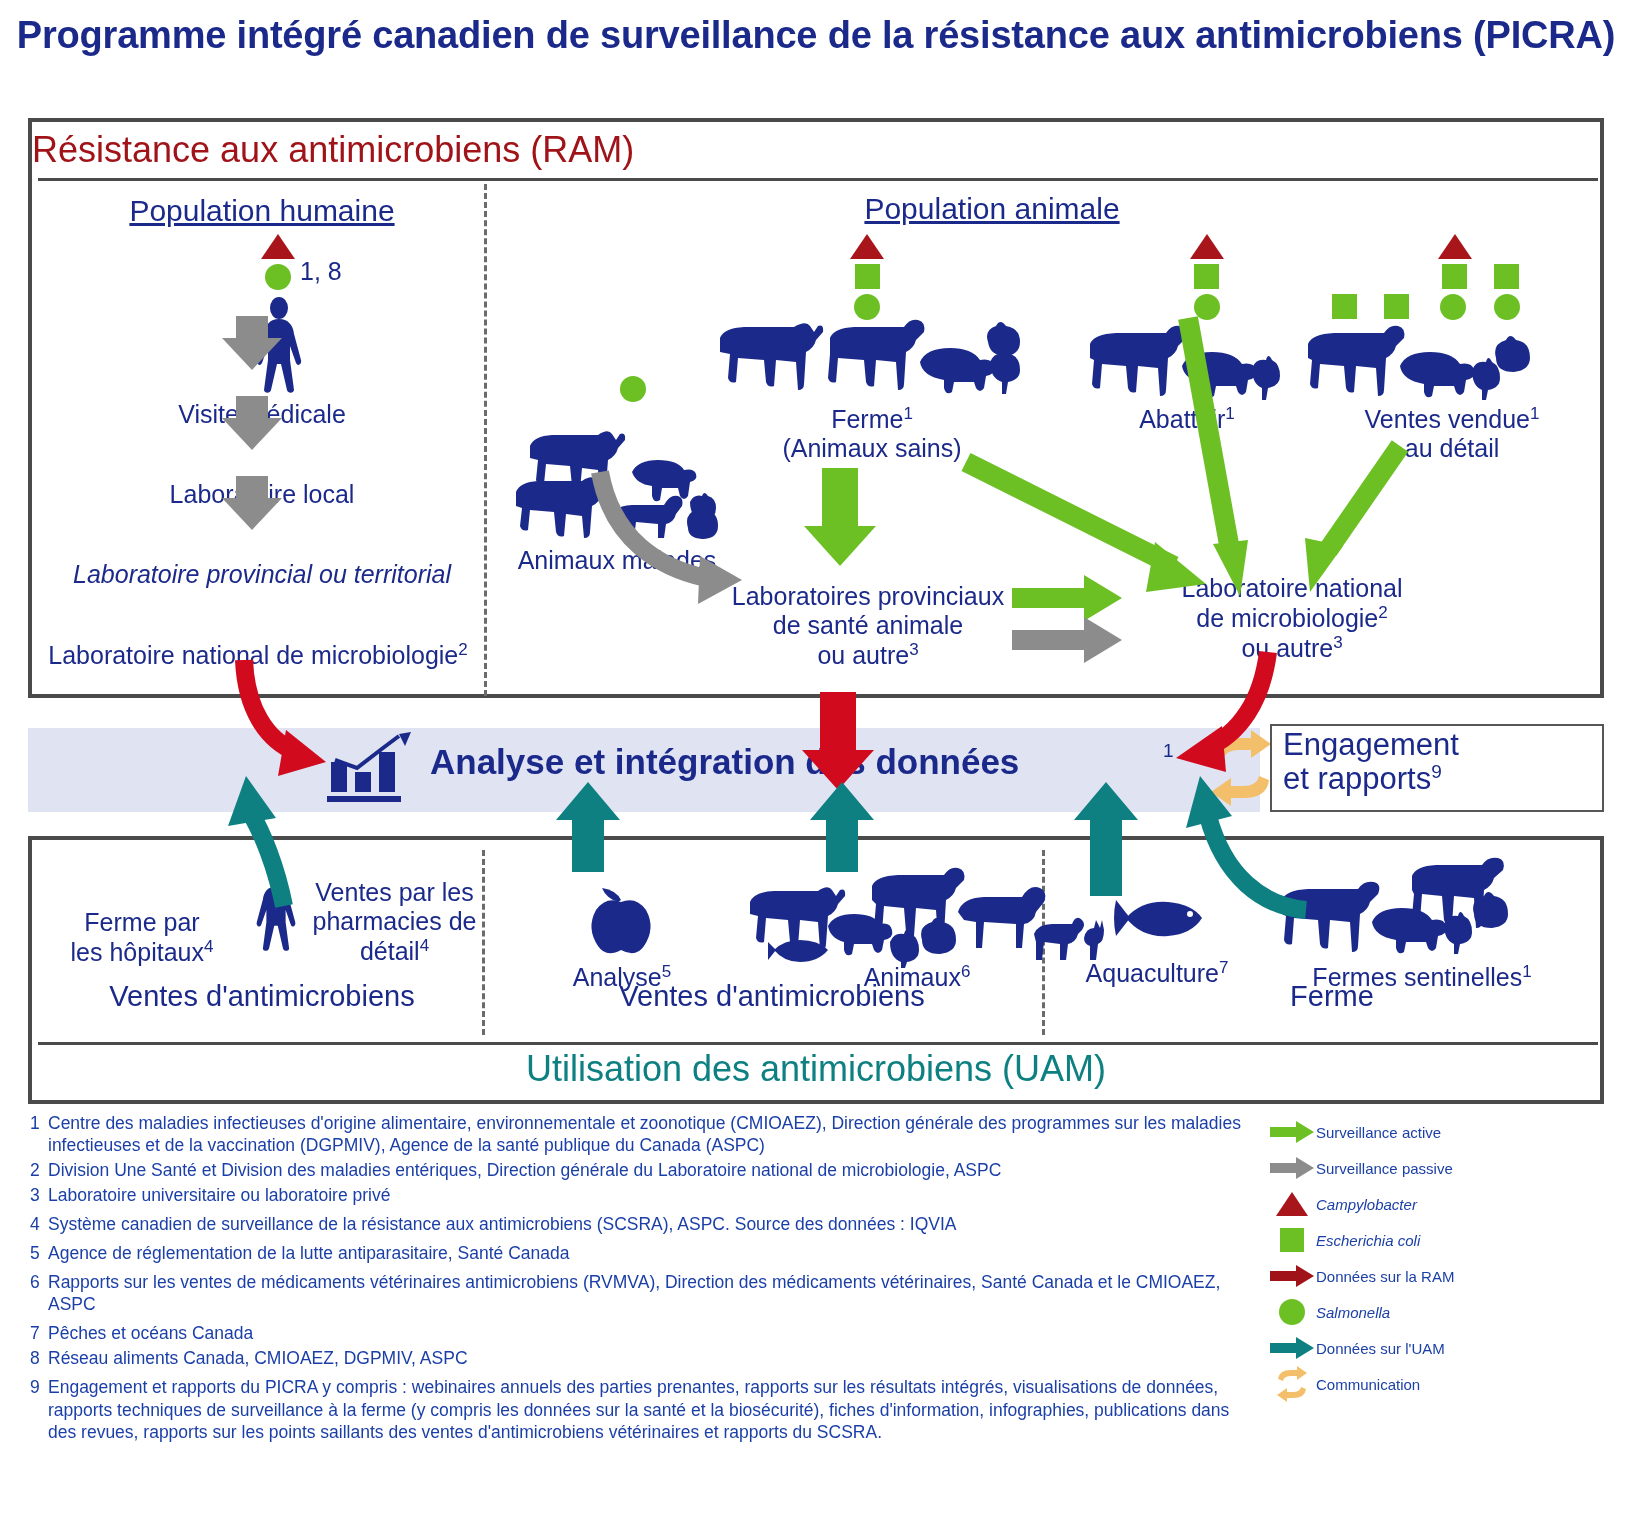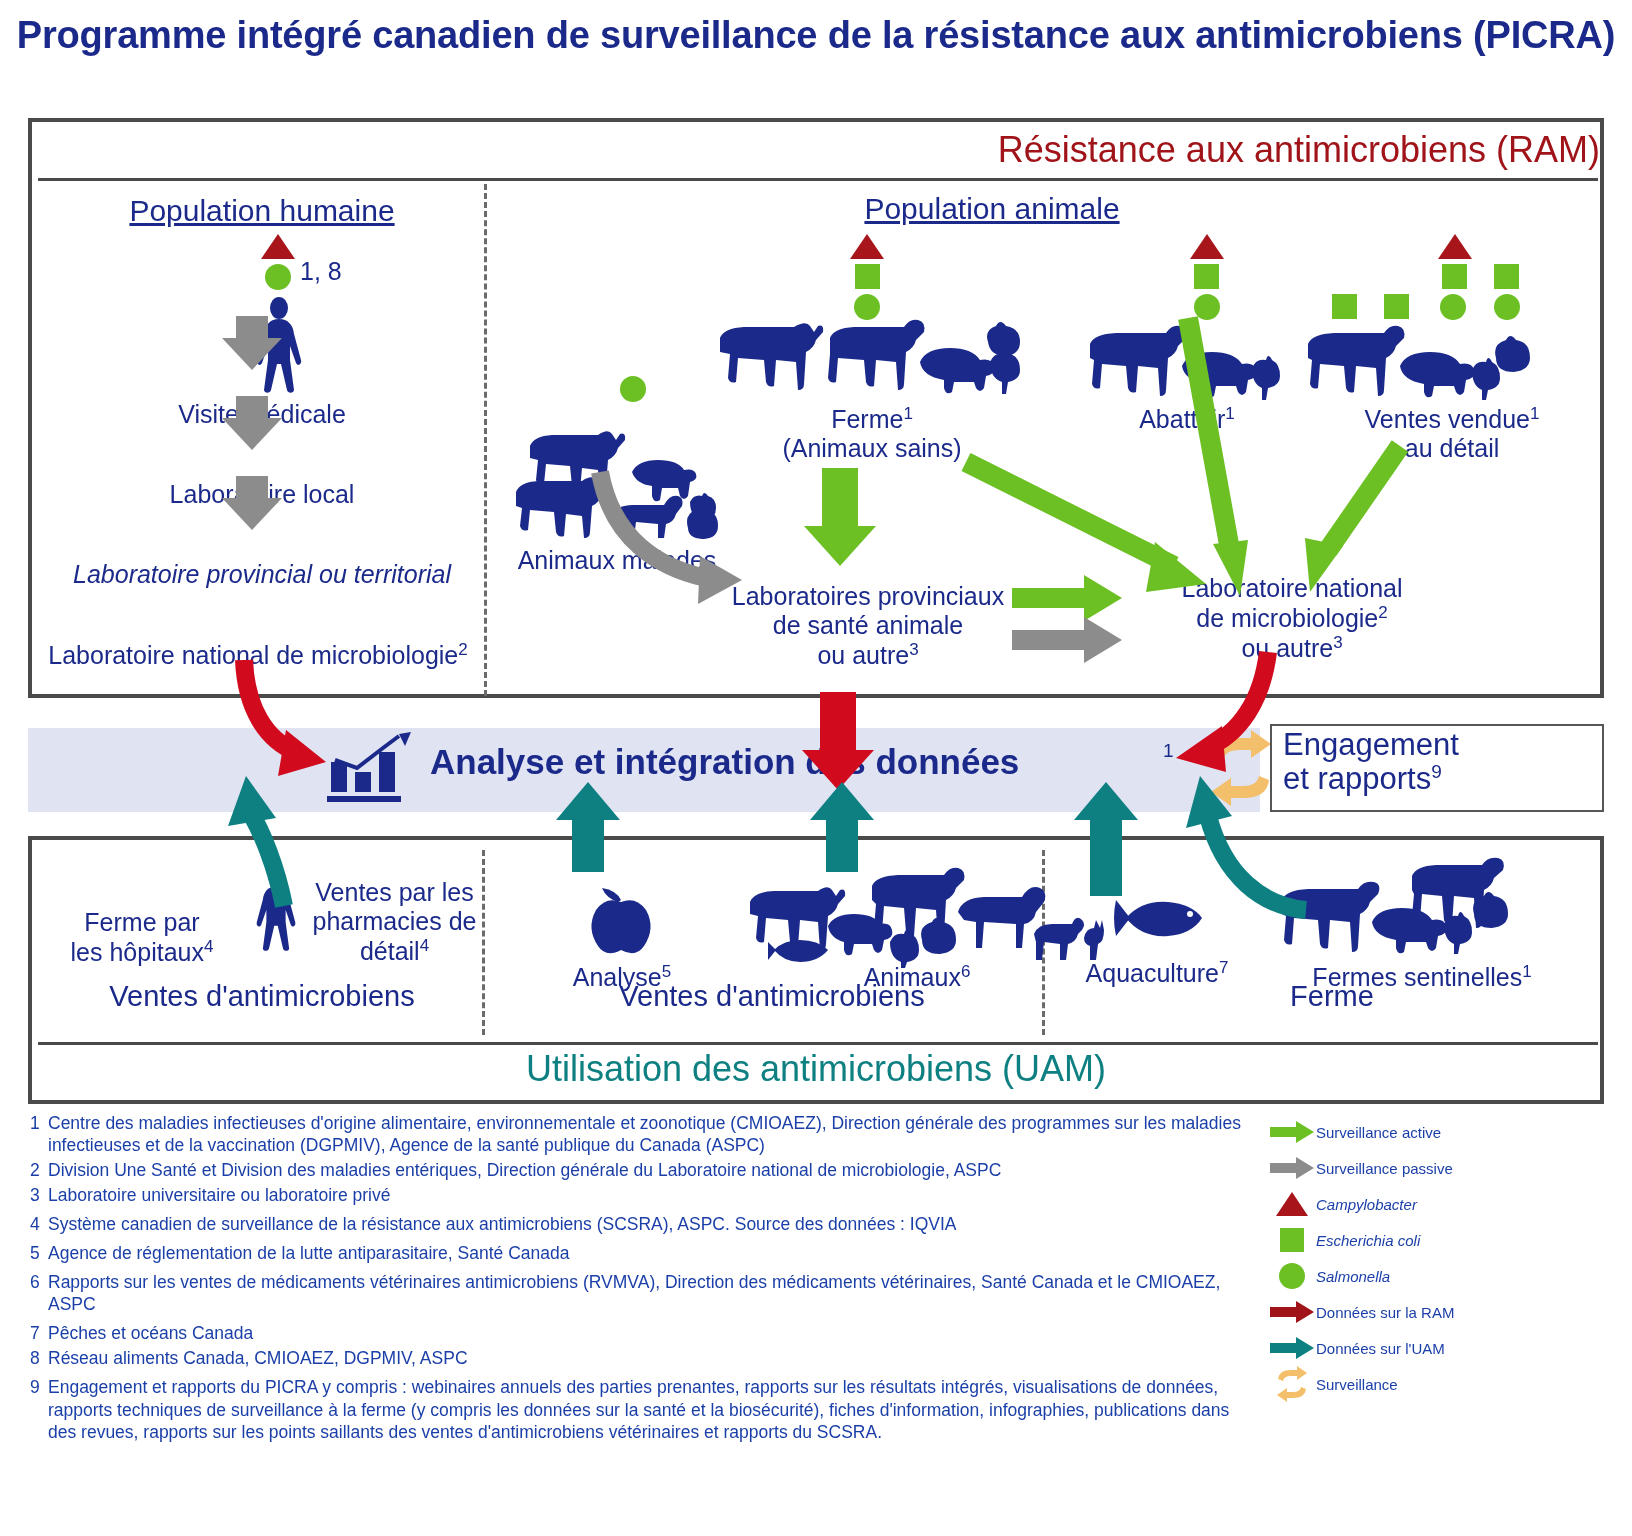--- a/index.html
+++ b/index.html
@@ -22,21 +22,21 @@
     letter-spacing:-0.2px;
   }
 
   
   #ram-box {
     position:absolute; left:28px; top:118px; width:1576px; height:580px;
     border:4px solid #4a4a4a; background:#fff;
   }
   #ram-title {
     position:absolute; left:0; top:8px; width:100%;
-    text-align:right; font-size:36px; color:#a01318; line-height:1.1;
+    text-align:left; font-size:36px; color:#a01318; line-height:1.1;
   }
   #ram-divider {
     position:absolute; left:6px; top:56px; width:1560px; height:3px;
     background:#4a4a4a;
   }
   .vdash {
     position:absolute; width:0; border-left:3px dashed #6b6b6b;
   }
 
   .sec-title { position:absolute; font-size:30px; color:#1b2a8a; text-align:center;text-decoration:underline; }
@@ -474,46 +474,46 @@
   <div class="lg-row">
     <span class="lg-ico">
       <svg width="26" height="26" viewBox="0 0 26 26">
           <rect x="1" y="1" width="24" height="24" fill="#6cc024"></rect>
         </svg>
     </span>
     <span class="lg-txt ital">Escherichia coli</span>
   </div>
   <div class="lg-row">
     <span class="lg-ico">
+      <svg width="44" height="22" viewBox="0 0 44 22">
+          <path d="M0 6 h26 v-6 l18 11 l-18 11 v-6 h-26 z" fill="#a01318"></path>
+        </svg>
+    </span>
+    <span class="lg-txt">Données sur la RAM</span>
+  </div>
+  <div class="lg-row">
+    <span class="lg-ico">
       <svg width="28" height="28" viewBox="0 0 28 28">
           <circle cx="14" cy="14" r="13" fill="#6cc024"></circle>
         </svg>
     </span>
     <span class="lg-txt ital">Salmonella</span>
-  </div>
-  <div class="lg-row">
-    <span class="lg-ico">
-      <svg width="44" height="22" viewBox="0 0 44 22">
-          <path d="M0 6 h26 v-6 l18 11 l-18 11 v-6 h-26 z" fill="#a01318"></path>
-        </svg>
-    </span>
-    <span class="lg-txt">Données sur la RAM</span>
   </div>
   <div class="lg-row">
     <span class="lg-ico">
       <svg width="44" height="22" viewBox="0 0 44 22">
           <path d="M0 6 h26 v-6 l18 11 l-18 11 v-6 h-26 z" fill="#0e8082"></path>
         </svg>
     </span>
     <span class="lg-txt">Données sur l'UAM</span>
   </div>
   <div class="lg-row">
     <span class="lg-ico">
       <svg width="36" height="34" viewBox="0 0 72 68">
         <g fill="#f4bf6a">
           <path d="M8 24 Q10 6 34 6 L46 6 L46 -2 L66 12 L46 26 L46 18 L34 18 Q20 18 18 28 Z"></path>
           <path d="M64 44 Q62 62 38 62 L26 62 L26 70 L6 56 L26 42 L26 50 L38 50 Q52 50 54 40 Z"></path>
         </g>
       </svg>
     </span>
-    <span class="lg-txt">Surveillance</span>
+    <span class="lg-txt">Communication</span>
   </div>
 </div>
 
 </body></html>

